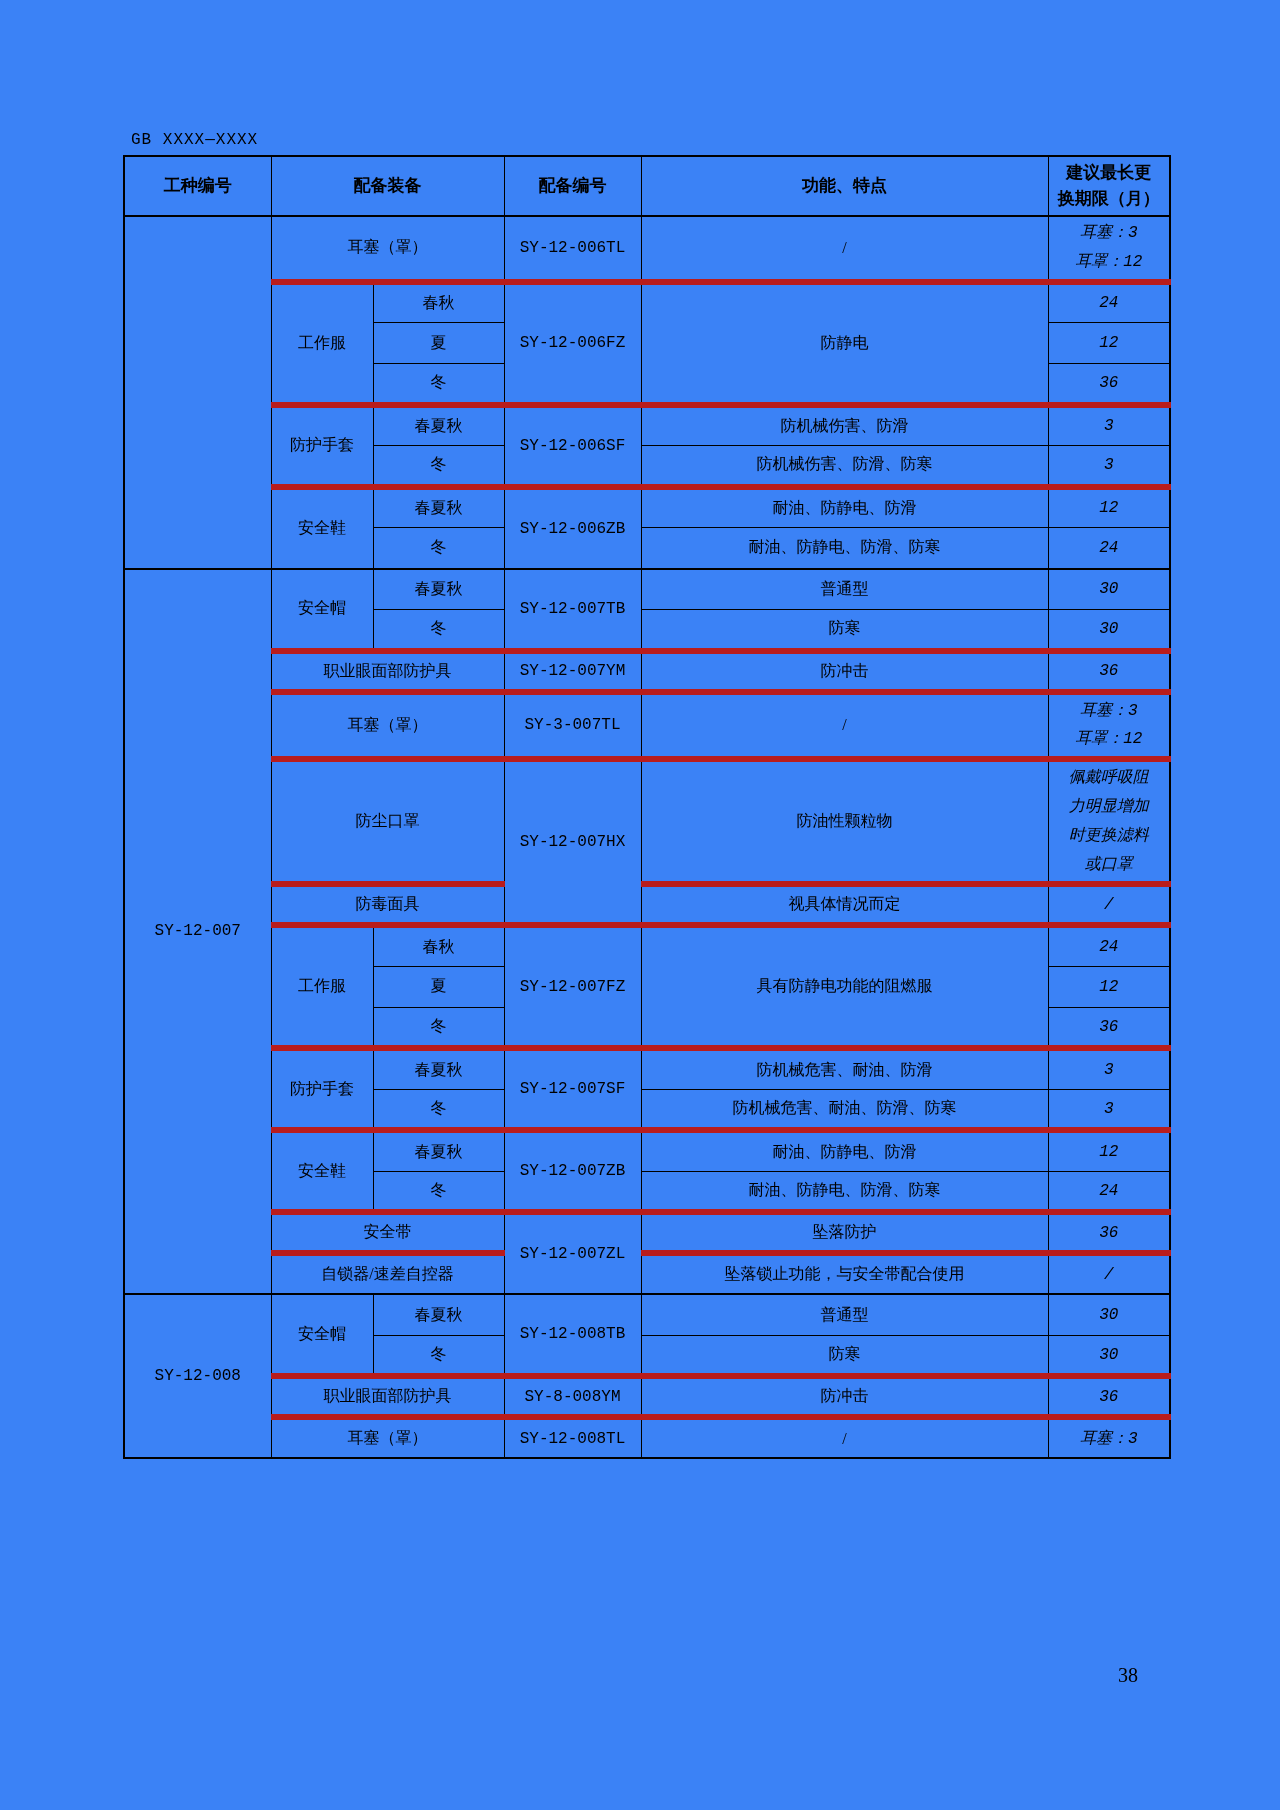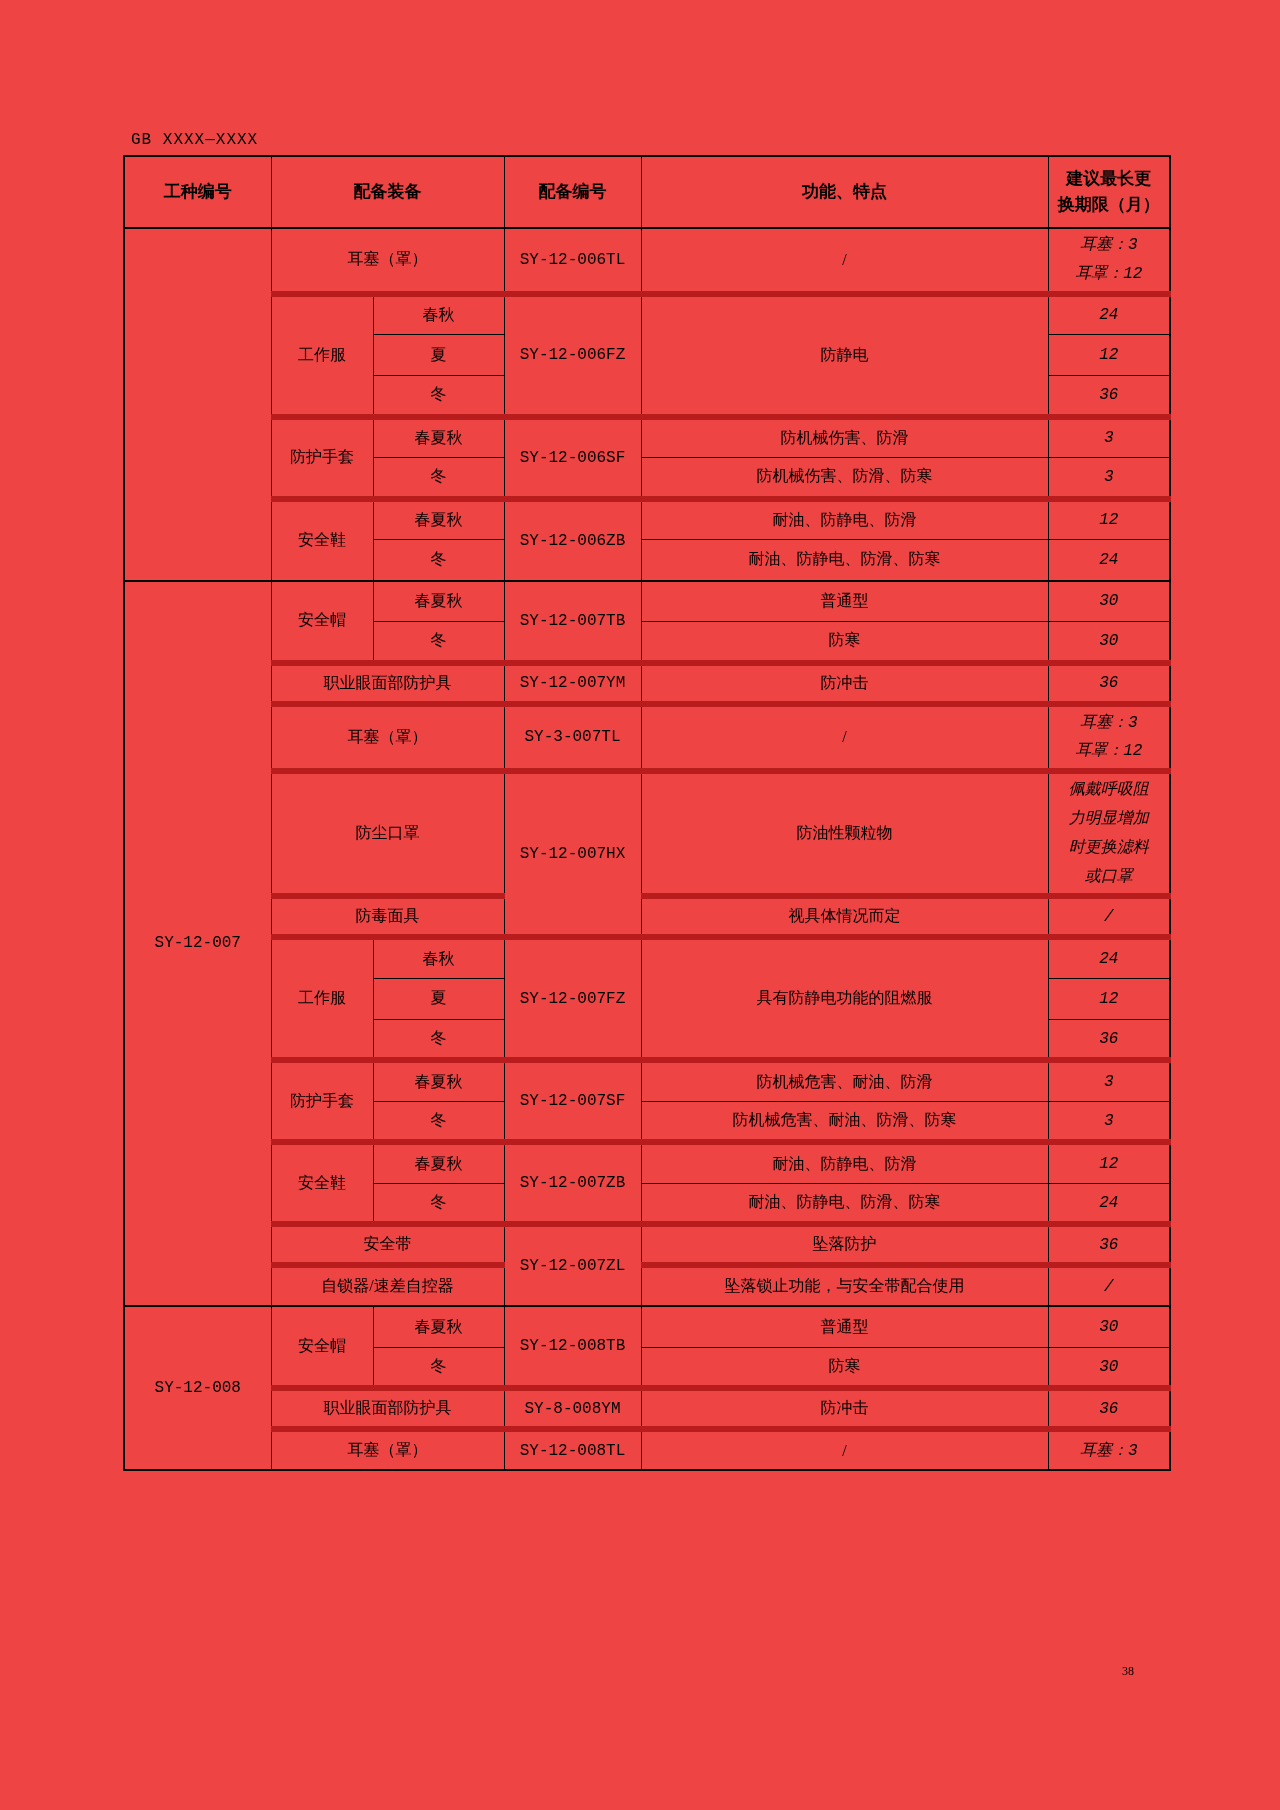--- a/index.html
+++ b/index.html
@@ -1,50 +1,50 @@
 <!DOCTYPE html>
 <html><head>
 <meta charset="utf-8">
 <style>
   html,body{margin:0;padding:0;}
   body{
     width:1280px;height:1810px;position:relative;background:#ffffff;
     font-family:"Liberation Serif","DejaVu Serif",serif;color:#000;
   }
-  .page{position:absolute;inset:0;background:#ef4444;}
+  .page{position:absolute;inset:0;background:#3b82f6;}
   .gb-label{
     position:absolute;left:131px;top:131px;font-size:16px;letter-spacing:1px;
     font-family:"Liberation Mono","DejaVu Sans Mono",monospace;
   }
   table.tbl{
     position:absolute;left:123px;top:155px;width:1046px;
     border-collapse:collapse;table-layout:fixed;
     border:2px solid #000;
   }
   table.tbl td{
     border:1px solid #000;text-align:center;vertical-align:middle;
     font-size:16px;padding:2px 4px;overflow:hidden;
   }
   tr.head td{
     font-family:"Liberation Sans","DejaVu Sans",sans-serif;font-weight:bold;
     font-size:17px;border-bottom:2px solid #000;line-height:26px;
   }
-  tr.head{height:72px;}
+  tr.head{height:60px;}
   tr.rh{height:41px;}
   tr.rh2{height:57px;}
   tr.rh4{height:117px;}
   tr.grp td{border-top:6px solid #b91c1c;}
   tr.sec td{border-top:2px solid #000;}
   td.c4{text-align:left;padding-left:10px;}
   td.mono{font-family:Liberation Mono, monospace;font-size:15px;}
   td.c5{font-family:"Liberation Mono","DejaVu Sans Mono",monospace;font-size:16px;font-style:italic;}
   .pre{white-space:pre-line;line-height:1.8;}
   .pagenum{
     position:absolute;left:1106px;top:1664px;width:44px;text-align:center;
-    font-size:12px;font-family:"Liberation Serif","DejaVu Serif",serif;
+    font-size:20px;font-family:"Liberation Serif","DejaVu Serif",serif;
   }
   .watermark{
     position:absolute;left:944px;top:1718px;display:flex;align-items:center;gap:8px;
   }
   .wm-icon{
     filter:drop-shadow(2px 3px 2px rgba(120,120,120,0.65));
   }
   .wm-text{
     font-family:"Liberation Sans","DejaVu Sans",sans-serif;
     font-size:31px;color:#fdfdfd;letter-spacing:1px;

